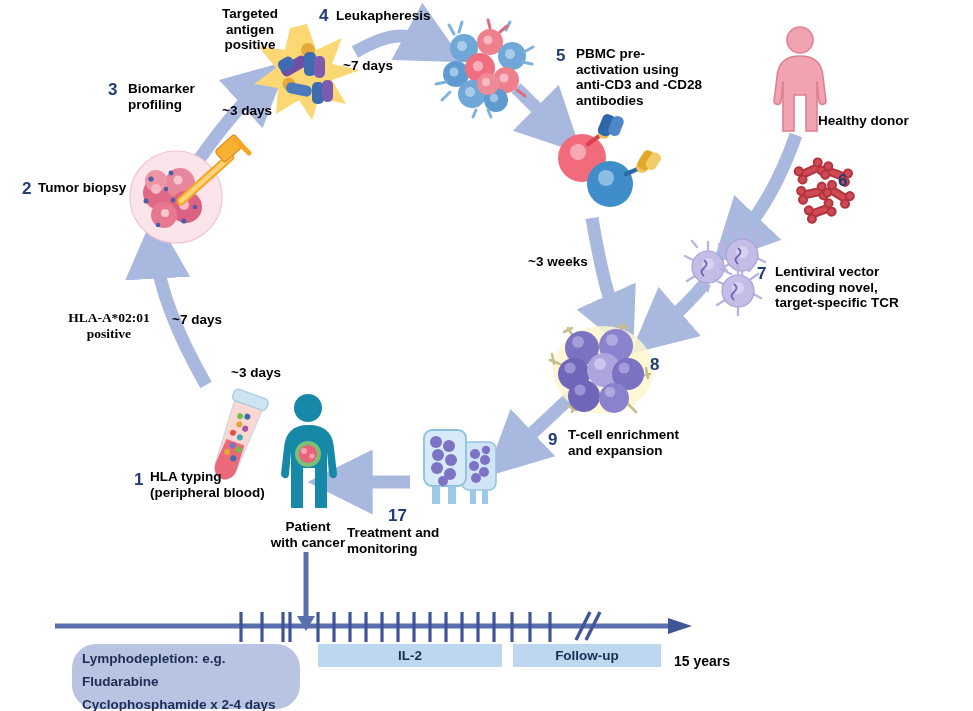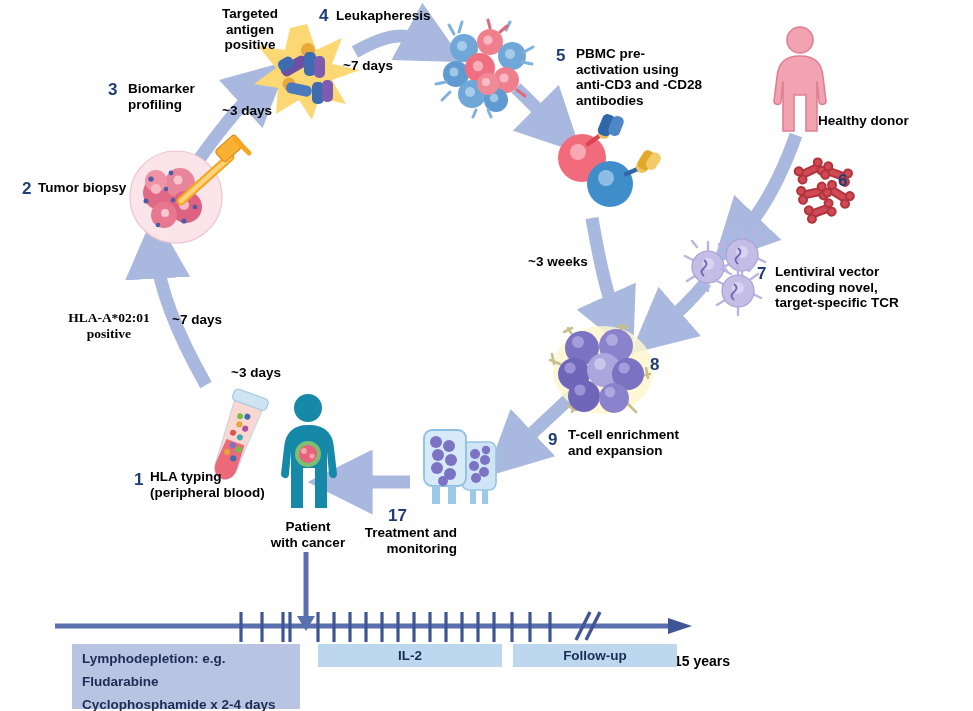--- a/index.html
+++ b/index.html
@@ -344,21 +344,21 @@
 encoding novel,
 target-specific TCR</div>
 
   <div class="num" style="left:650px;top:355px;">8</div>
 
   <div class="num" style="left:548px;top:430px;">9</div>
   <div class="lbl" style="left:568px;top:427px;">T-cell enrichment
 and expansion</div>
 
   <div class="num" style="left:388px;top:506px;">17</div>
-  <div class="lbl" style="left:347px;top:525px;text-align:right;width:110px;">Treatment and
+  <div class="lbl" style="left:347px;top:525px;text-align:left;width:110px;">Treatment and
 monitoring</div>
 
   <div class="lbl" style="left:213px;top:6px;text-align:center;width:74px;">Targeted
 antigen
 positive</div>
   <div class="lbl" style="left:818px;top:113px;">Healthy donor</div>
   <div class="lbl" style="left:254px;top:519px;text-align:center;width:108px;">Patient
 with cancer</div>
   <div class="lbl" style="left:54px;top:310px;text-align:center;width:110px;font-family:Liberation Serif, serif;">HLA-A*02:01
 positive</div>
@@ -403,27 +403,27 @@
     </g>
 
     <g stroke="#3f5596" stroke-width="3.4">
       <line x1="576" y1="110" x2="590" y2="82"></line>
       <line x1="586" y1="110" x2="600" y2="82"></line>
     </g>
   </svg>
 
   <div class="time" style="left:674px;top:653px;font-size:14px;">15 years</div>
 
-  <div class="tlbox left" style="left:72px;top:644px;width:218px;height:62px;background:#b9c3e2;">
+  <div class="tlbox left" style="left:72px;top:644px;width:218px;height:62px;background:#b9c3e2;border-radius:24px;">
     <span>Lymphodepletion: e.g.</span>
     <span>Fludarabine</span>
     <span>Cyclophosphamide x 2-4 days</span>
   </div>
 
   <div class="tlbox" style="left:318px;top:644px;width:184px;height:23px;background:#bcd7ee;">
     <span>IL-2</span>
   </div>
 
-  <div class="tlbox" style="left:513px;top:644px;width:164px;height:23px;background:#bcd7ee;">
+  <div class="tlbox" style="left:513px;top:644px;width:148px;height:23px;background:#bcd7ee;">
     <span>Follow-up</span>
   </div>
 
 </div>
 
 </body></html>

